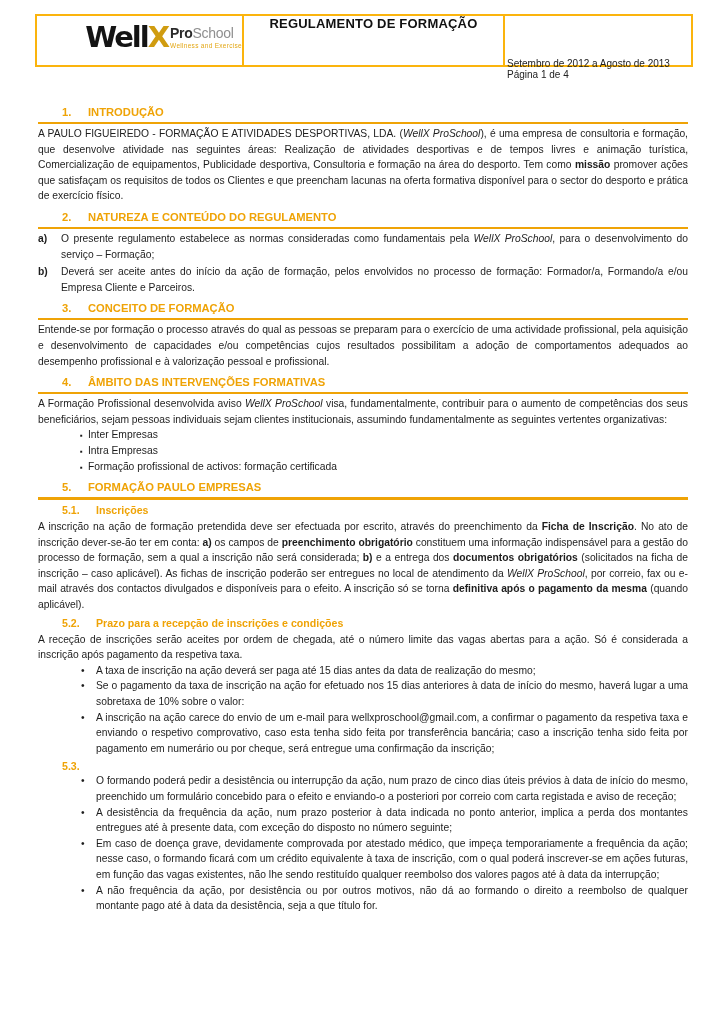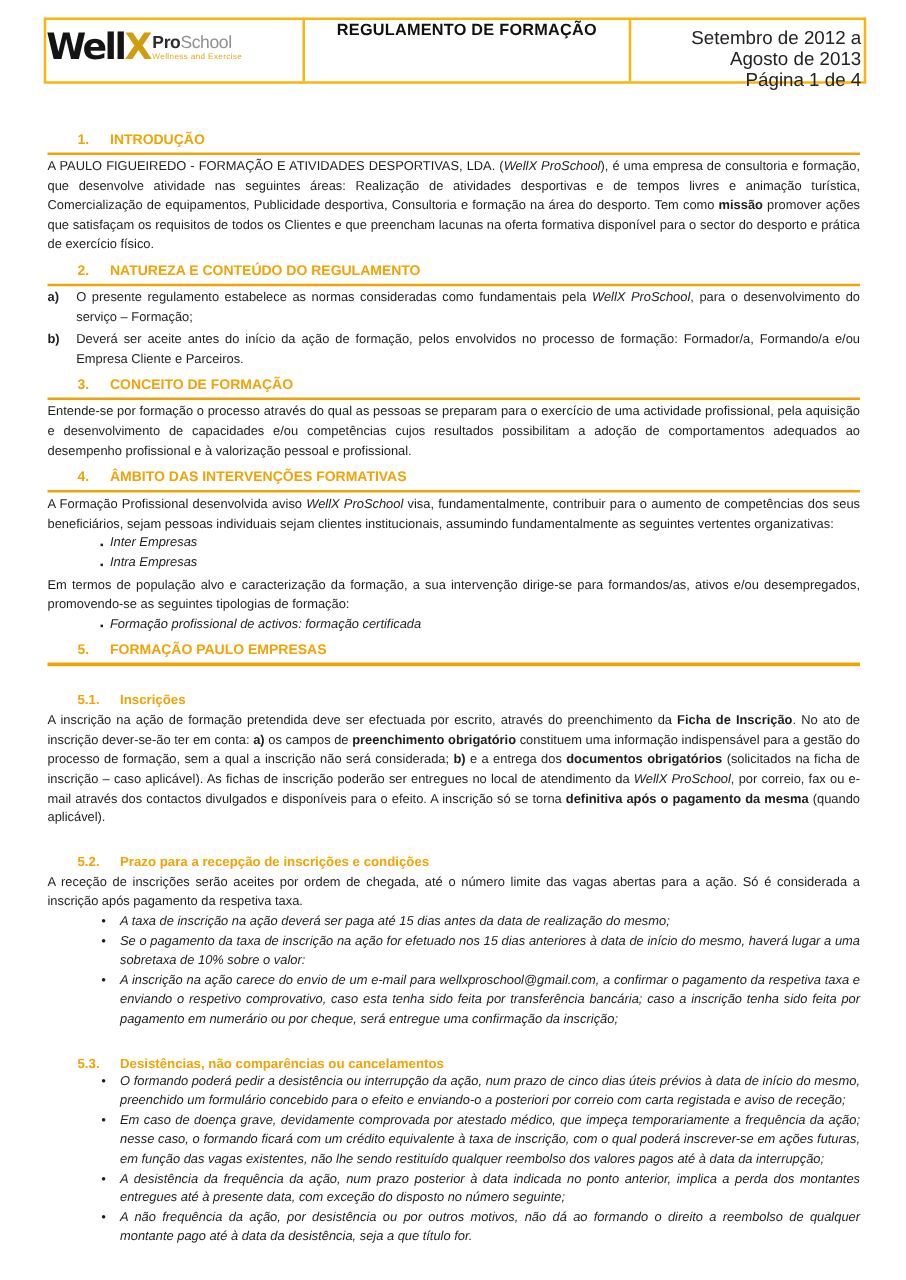--- a/index.html
+++ b/index.html
@@ -7,24 +7,24 @@
     width:725px; height:1024px; position:relative; overflow:hidden;
     background:#ffffff; color:#1d1d1d;
     font-family:"Liberation Sans", sans-serif;
   }
 
   
   .header-table {
     position:absolute; left:35px; top:14px; width:654px; height:49px;
     border:2px solid #FBB40D; display:flex; background:#fff;
   }
-  .logo-cell { width:205px; border-right:2px solid #FBB40D; display:flex; align-items:center; justify-content:flex-start; }
+  .logo-cell { width:205px; border-right:2px solid #FBB40D; display:flex; align-items:center; justify-content:flex-end; }
   .title-cell { flex:1; border-right:2px solid #FBB40D; display:flex; justify-content:center; }
   .doc-title { font-weight:bold; font-size:13px; letter-spacing:0.2px; color:#111; }
-  .date-cell { width:182px; display:flex; flex-direction:column; justify-content:space-between; text-align:right; font-size:15px; padding:6px 2px; color:#222; }
+  .date-cell { width:182px; display:flex; flex-direction:column; justify-content:space-between; text-align:left; font-size:10px; padding:6px 2px; color:#222;margin-top:36px; }
 
   .logo { display:flex; align-items:flex-start; }
   .logo-wellx { font-weight:bold; font-size:29px; line-height:29px; letter-spacing:-2px; font-family:"DejaVu Sans", sans-serif; }
   .logo-well { color:#141414; }
   .logo-x { color:#D09C10; }
   .logo-right { display:flex; flex-direction:column; margin:4px 0 10px 2px; }
   .logo-proschool { font-size:14px; line-height:13px; letter-spacing:-0.3px; }
   .logo-pro { color:#2b2b2b; font-weight:bold; }
   .logo-school { color:#8f8f8f; }
   .logo-tagline { font-size:6.5px; color:#E3A715; margin-top:2px; letter-spacing:0.3px; white-space:nowrap; }
@@ -40,26 +40,26 @@
   .rule { border-bottom:2px solid #EFA306; margin:3px 0 2px; height:0; }
   .rule.thick { border-bottom-width:3px; }
 
   .para { margin:2px 0 0; text-align:justify; font-size:10.3px; line-height:15.6px; }
   .alpha-row { display:flex; margin-top:2px; font-size:10.3px; line-height:15.6px; }
   .alpha-label { width:23px; flex:none; font-weight:bold; }
   .alpha-body { flex:1; text-align:justify; }
 
   .sub-head {
     display:flex; color:#EFA306; font-weight:bold;
-    font-size:10.6px; line-height:13px; margin-top:21px; padding-left:24px;
+    font-size:10.6px; line-height:13px; margin-top:4px; padding-left:24px;
   }
   .sub-num { width:34px; flex:none; }
 
   ul.bullets { margin:0; padding:0; list-style:none; font-size:10.3px; line-height:15.6px; }
-  ul.bullets li { position:relative; text-align:justify;font-style:italic; }
+  ul.bullets li { position:relative; text-align:justify; }
   ul.square li { padding-left:50px; }
   ul.square li::before { content:"▪"; position:absolute; left:42px; top:1px; font-size:8px; }
   ul.round li { padding-left:58px; }
   ul.round li::before { content:"•"; position:absolute; left:43px; }
 
   .b { font-weight:bold; }
   .i { font-style:italic; }
 </style>
 </head>
 <body>
@@ -121,21 +121,20 @@
         <div class="sec-head">
           <span class="sec-num">4.</span>
           <span class="sec-title">ÂMBITO DAS INTERVENÇÕES FORMATIVAS</span>
         </div>
         <div class="rule"></div>
         <p class="para"><span>A Formação Profissional desenvolvida aviso </span><span class="i">WellX ProSchool</span><span> visa, fundamentalmente, contribuir para o aumento de competências dos seus beneficiários, sejam pessoas individuais sejam clientes institucionais, assumindo fundamentalmente as seguintes vertentes organizativas:</span></p>
         <ul class="bullets square">
           <li><span>Inter Empresas</span></li>
           <li><span>Intra Empresas</span></li>
         </ul>
-        <p class="para"><span>Em termos de população alvo e caracterização da formação, a sua intervenção dirige-se para formandos/as, ativos e/ou desempregados, promovendo-se as seguintes tipologias de formação:</span></p>
         <ul class="bullets square">
           <li><span>Formação profissional de activos: formação certificada</span></li>
         </ul>
       </section>
       <section class="sec">
         <div class="sec-head">
           <span class="sec-num">5.</span>
           <span class="sec-title">FORMAÇÃO PAULO EMPRESAS</span>
         </div>
         <div class="rule thick"></div>
@@ -149,24 +148,23 @@
           <span class="sub-title">Prazo para a recepção de inscrições e condições</span>
         </div>
         <p class="para"><span>A receção de inscrições serão aceites por ordem de chegada, até o número limite das vagas abertas para a ação. Só é considerada a inscrição após pagamento da respetiva taxa.</span></p>
         <ul class="bullets round">
           <li><span>A taxa de inscrição na ação deverá ser paga até 15 dias antes da data de realização do mesmo;</span></li>
           <li><span>Se o pagamento da taxa de inscrição na ação for efetuado nos 15 dias anteriores à data de início do mesmo, haverá lugar a uma sobretaxa de 10% sobre o valor:</span></li>
           <li><span>A inscrição na ação carece do envio de um e-mail para wellxproschool@gmail.com, a confirmar o pagamento da respetiva taxa e enviando o respetivo comprovativo, caso esta tenha sido feita por transferência bancária; caso a inscrição tenha sido feita por pagamento em numerário ou por cheque, será entregue uma confirmação da inscrição;</span></li>
         </ul>
         <div class="sub-head">
           <span class="sub-num">5.3.</span>
-          <span class="sub-title">Desistências, não comparências ou cancelamentos</span>
         </div>
         <ul class="bullets round">
           <li><span>O formando poderá pedir a desistência ou interrupção da ação, num prazo de cinco dias úteis prévios à data de início do mesmo, preenchido um formulário concebido para o efeito e enviando-o a posteriori por correio com carta registada e aviso de receção;</span></li>
+          <li><span>A desistência da frequência da ação, num prazo posterior à data indicada no ponto anterior, implica a perda dos montantes entregues até à presente data, com exceção do disposto no número seguinte;</span></li>
           <li><span>Em caso de doença grave, devidamente comprovada por atestado médico, que impeça temporariamente a frequência da ação; nesse caso, o formando ficará com um crédito equivalente à taxa de inscrição, com o qual poderá inscrever-se em ações futuras, em função das vagas existentes, não lhe sendo restituído qualquer reembolso dos valores pagos até à data da interrupção;</span></li>
-          <li><span>A desistência da frequência da ação, num prazo posterior à data indicada no ponto anterior, implica a perda dos montantes entregues até à presente data, com exceção do disposto no número seguinte;</span></li>
           <li><span>A não frequência da ação, por desistência ou por outros motivos, não dá ao formando o direito a reembolso de qualquer montante pago até à data da desistência, seja a que título for.</span></li>
         </ul>
       </section>
     </div>
 
 </div>
 
 </body></html>

